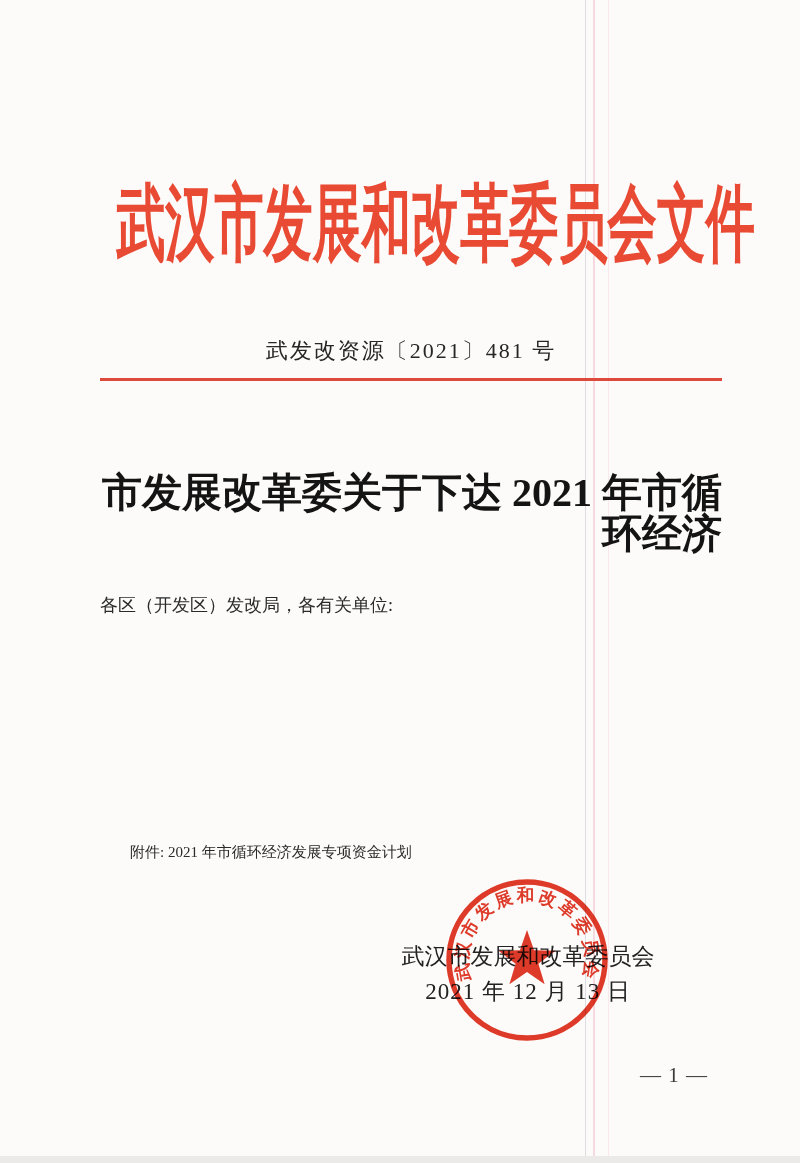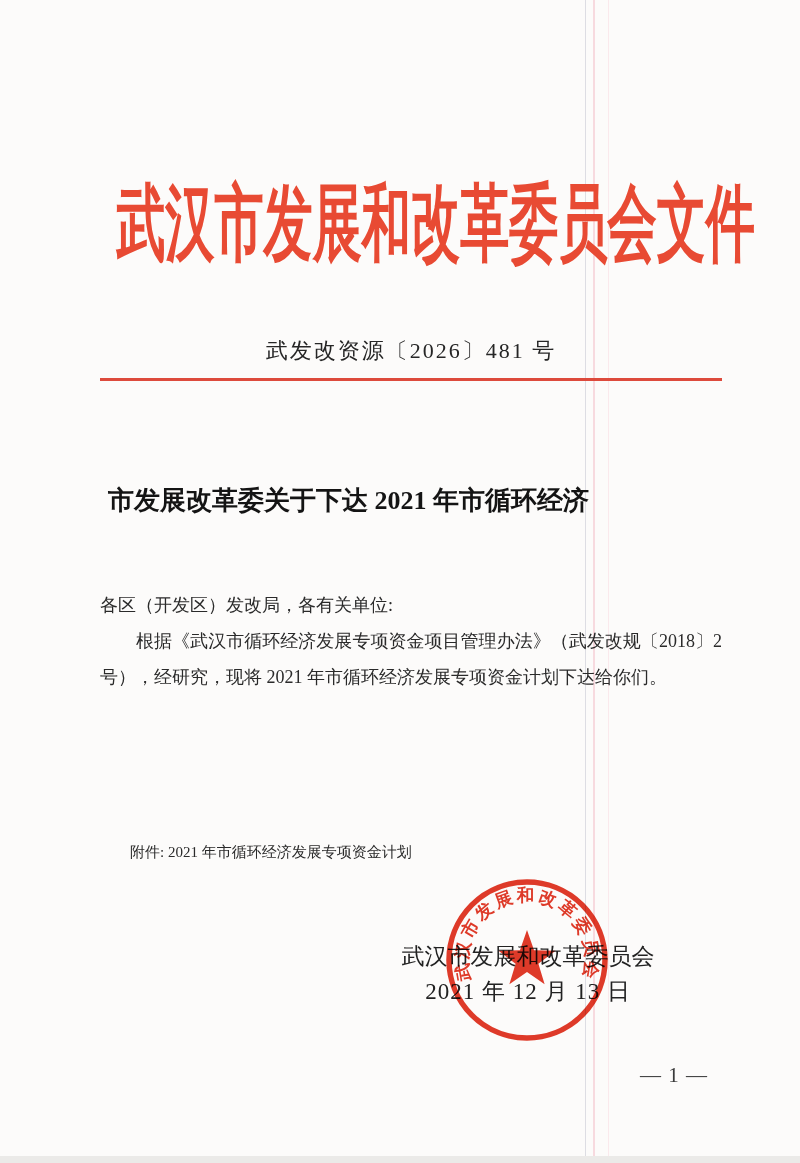--- a/index.html
+++ b/index.html
@@ -51,23 +51,23 @@
     position: absolute;
     top: 378px;
     left: 0; width: 100%;
     height: 3px;
     background: #dd4a3c;
   }
   .doc-title {
     position: absolute;
     top: 472px;
     left: 0; width: 100%;
-    margin: 8px;
-    text-align: left;
-    font-size: 26px;
+    margin: 0;
+    text-align: right;
+    font-size: 40px;
     line-height: 41px;
     font-weight: bold;
     color: #141414;
   }
   .body-text {
     position: absolute;
     top: 587px;
     left: 0; width: 100%;
     font-size: 18px;
     line-height: 36px;
@@ -134,29 +134,28 @@
 
   <div class="streak s1"></div>
   <div class="streak s2"></div>
   <div class="streak s3"></div>
   <div class="scan-bottom-edge"></div>
 
   <div class="content">
 
     <div class="red-header">武汉市发展和改革委员会文件</div>
 
-    <div class="doc-number">武发改资源〔2026〕481 号</div>
+    <div class="doc-number">武发改资源〔2021〕481 号</div>
 
     <div class="red-rule"></div>
 
     <h1 class="doc-title"><span>市发展改革委关于下达 2021 年市循环经济</span><br></h1>
 
     <div class="body-text">
       <p>各区（开发区）发改局，各有关单位:</p>
-      <p class="indent">根据《武汉市循环经济发展专项资金项目管理办法》（武发改规〔2018〕2 号），经研究，现将 2021 年市循环经济发展专项资金计划下达给你们。</p>
     </div>
 
     <div class="attachment">附件: 2021 年市循环经济发展专项资金计划</div>
 
     <div class="sig-org">武汉市发展和改革委员会</div>
 
     <div class="sig-date">2021 年 12 月 13 日</div>
 
     <svg class="seal" viewBox="-85 -85 170 170" xmlns="http://www.w3.org/2000/svg">
       <circle cx="0" cy="0" r="78" fill="none" stroke="#df2e1b" stroke-width="5.5"></circle>

